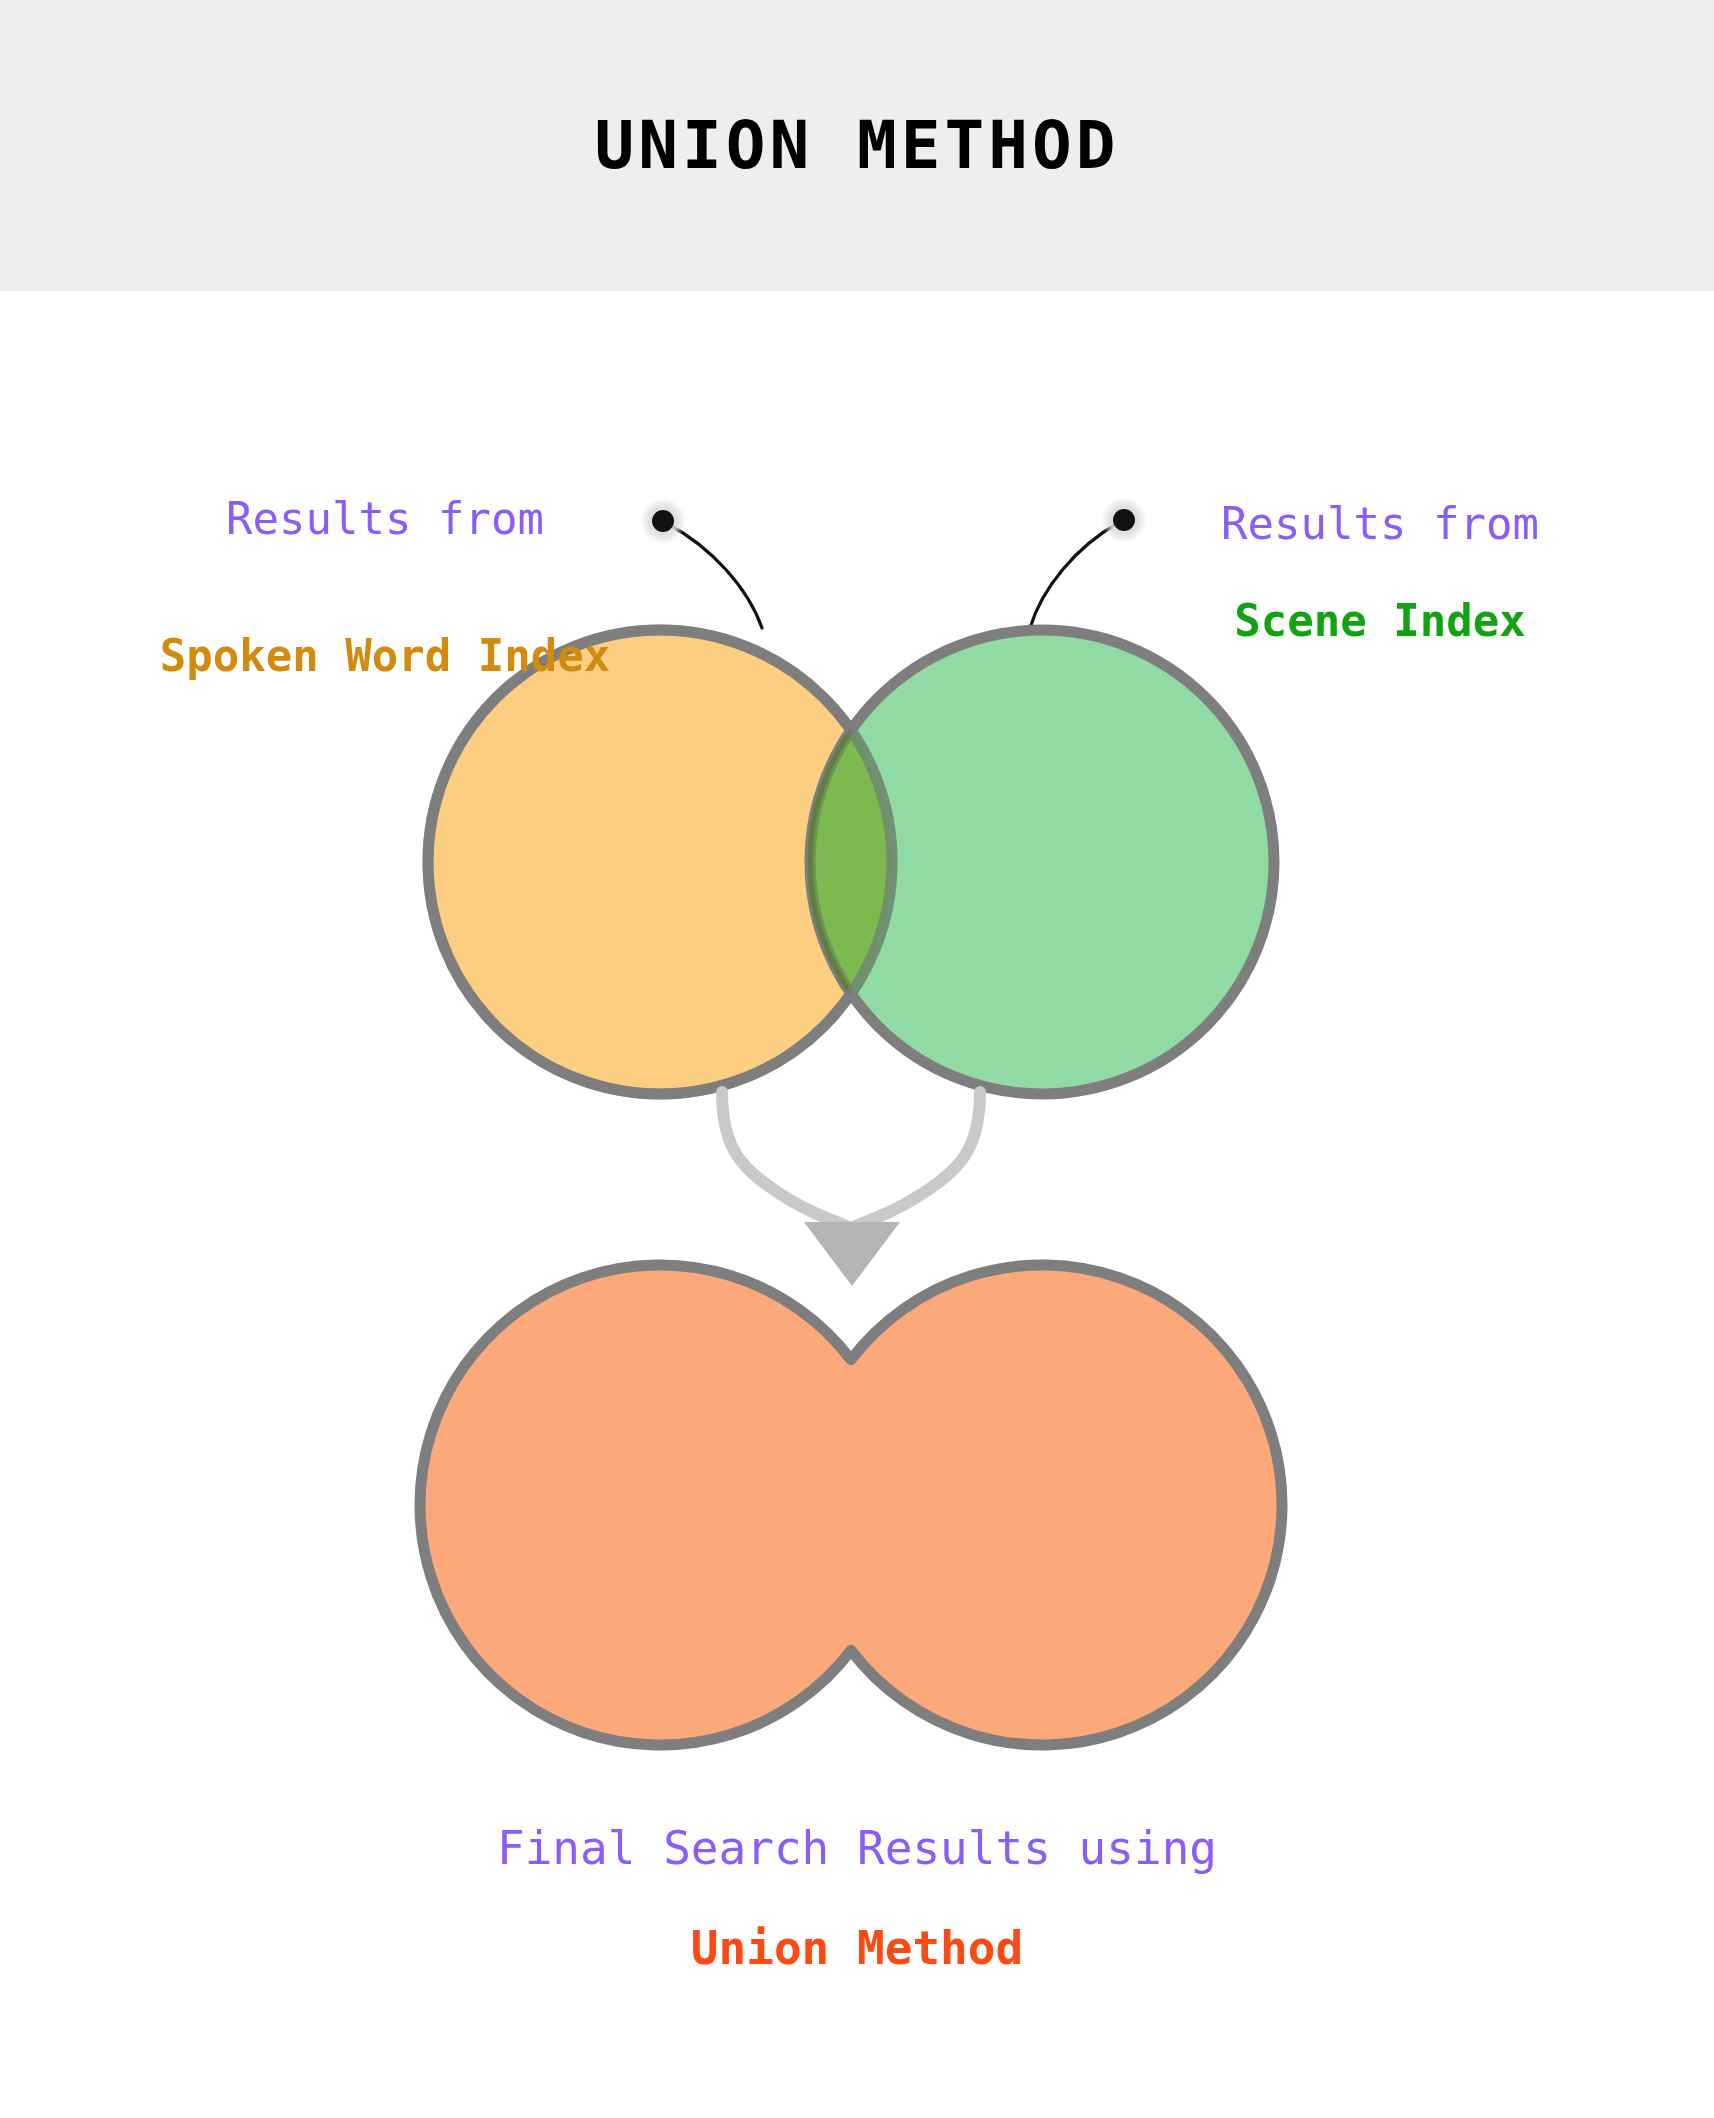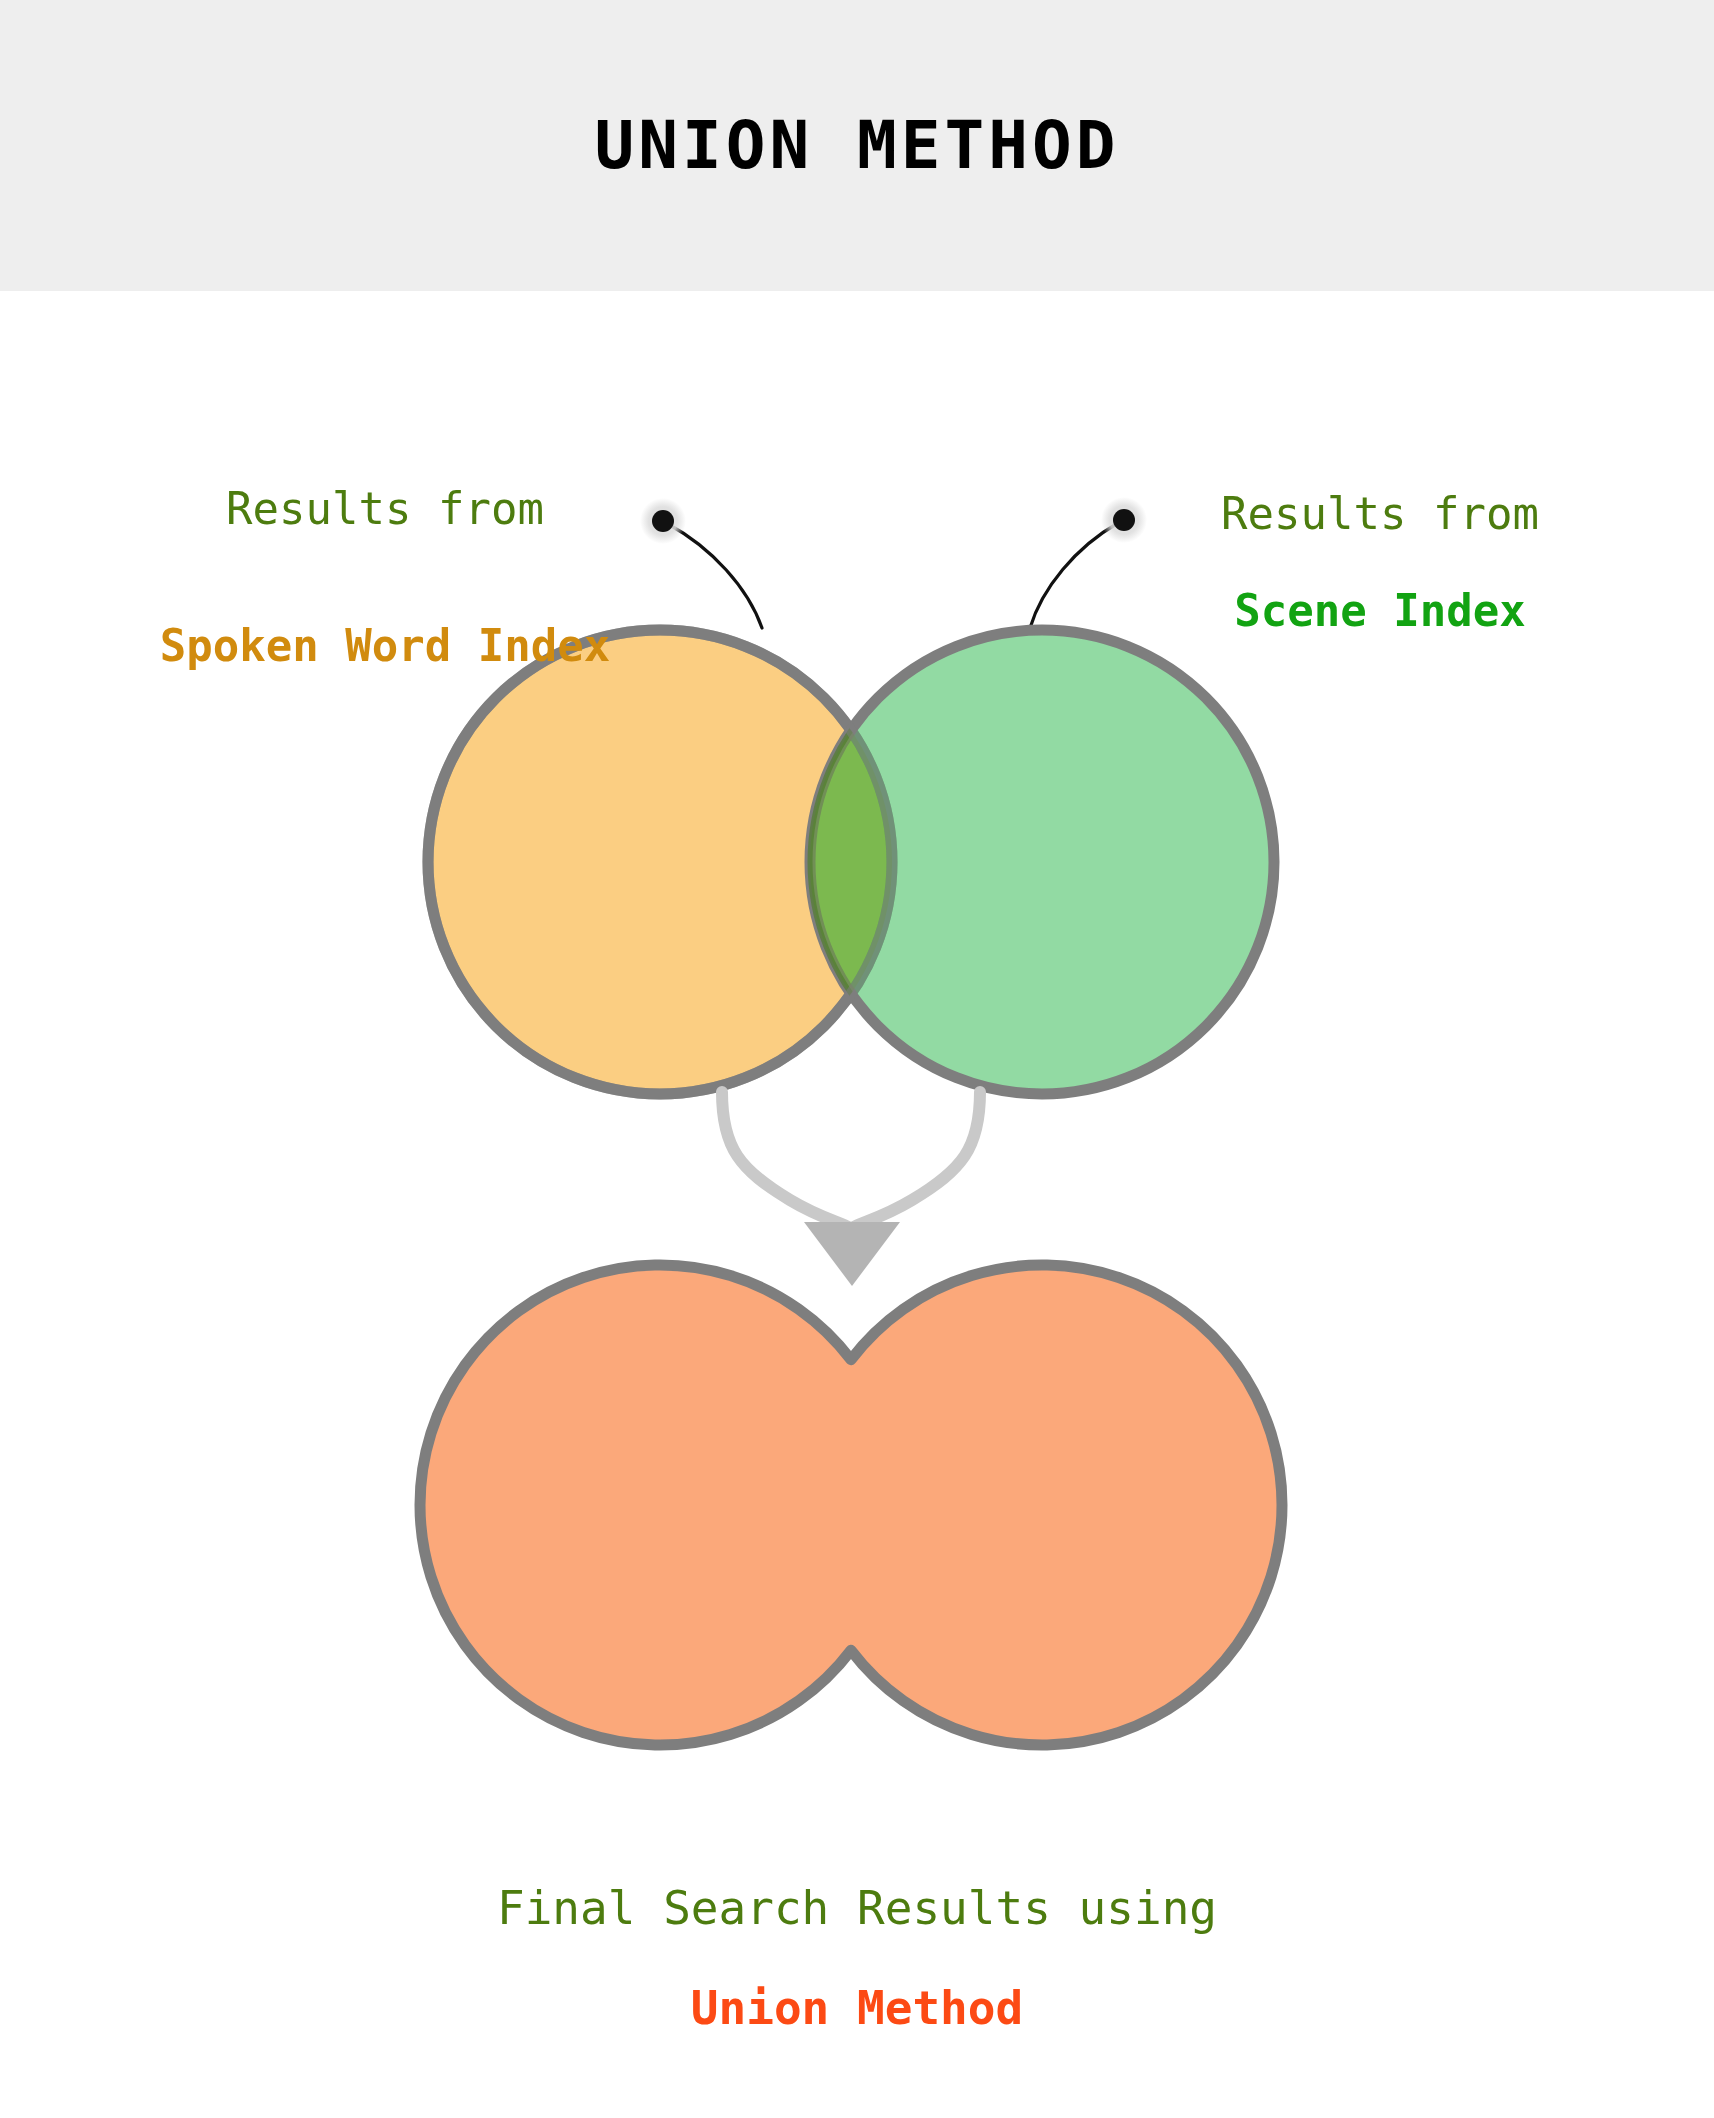--- a/index.html
+++ b/index.html
@@ -55,21 +55,22 @@
     position: absolute;
     text-align: center;
     line-height: 1.28;
     white-space: pre;
   }
   .annotation .line-top {
     display: block;
     font-family: "DejaVu Sans Mono", "Liberation Mono", monospace;
     font-weight: normal;
     font-size: 44px;
-    color: #4d7c0f;
+    color: #8b5cf6;
+    margin-top: 10px;
   }
   .annotation .line-accent {
     display: block;
     font-family: "DejaVu Sans Mono", "Liberation Mono", monospace;
     font-weight: bold;
     font-size: 44px;
   }
 
   #label-spoken-word {
     left: 150px;
@@ -80,21 +81,21 @@
 
   #label-scene {
     left: 1170px;
     top: 445px;
     width: 420px;
   }
   #label-scene .line-accent { color: #12A312; }
 
   #label-final-results {
     left: 357px;
-    top: 1838px;
+    top: 1768px;
     width: 1000px;
   }
   #label-final-results .line-top { font-size: 46px; }
   #label-final-results .line-accent {
     font-size: 46px;
     color: #FC4A14;
   }
 </style>
 </head>
 <body style="background: rgb(255, 255, 255);">

